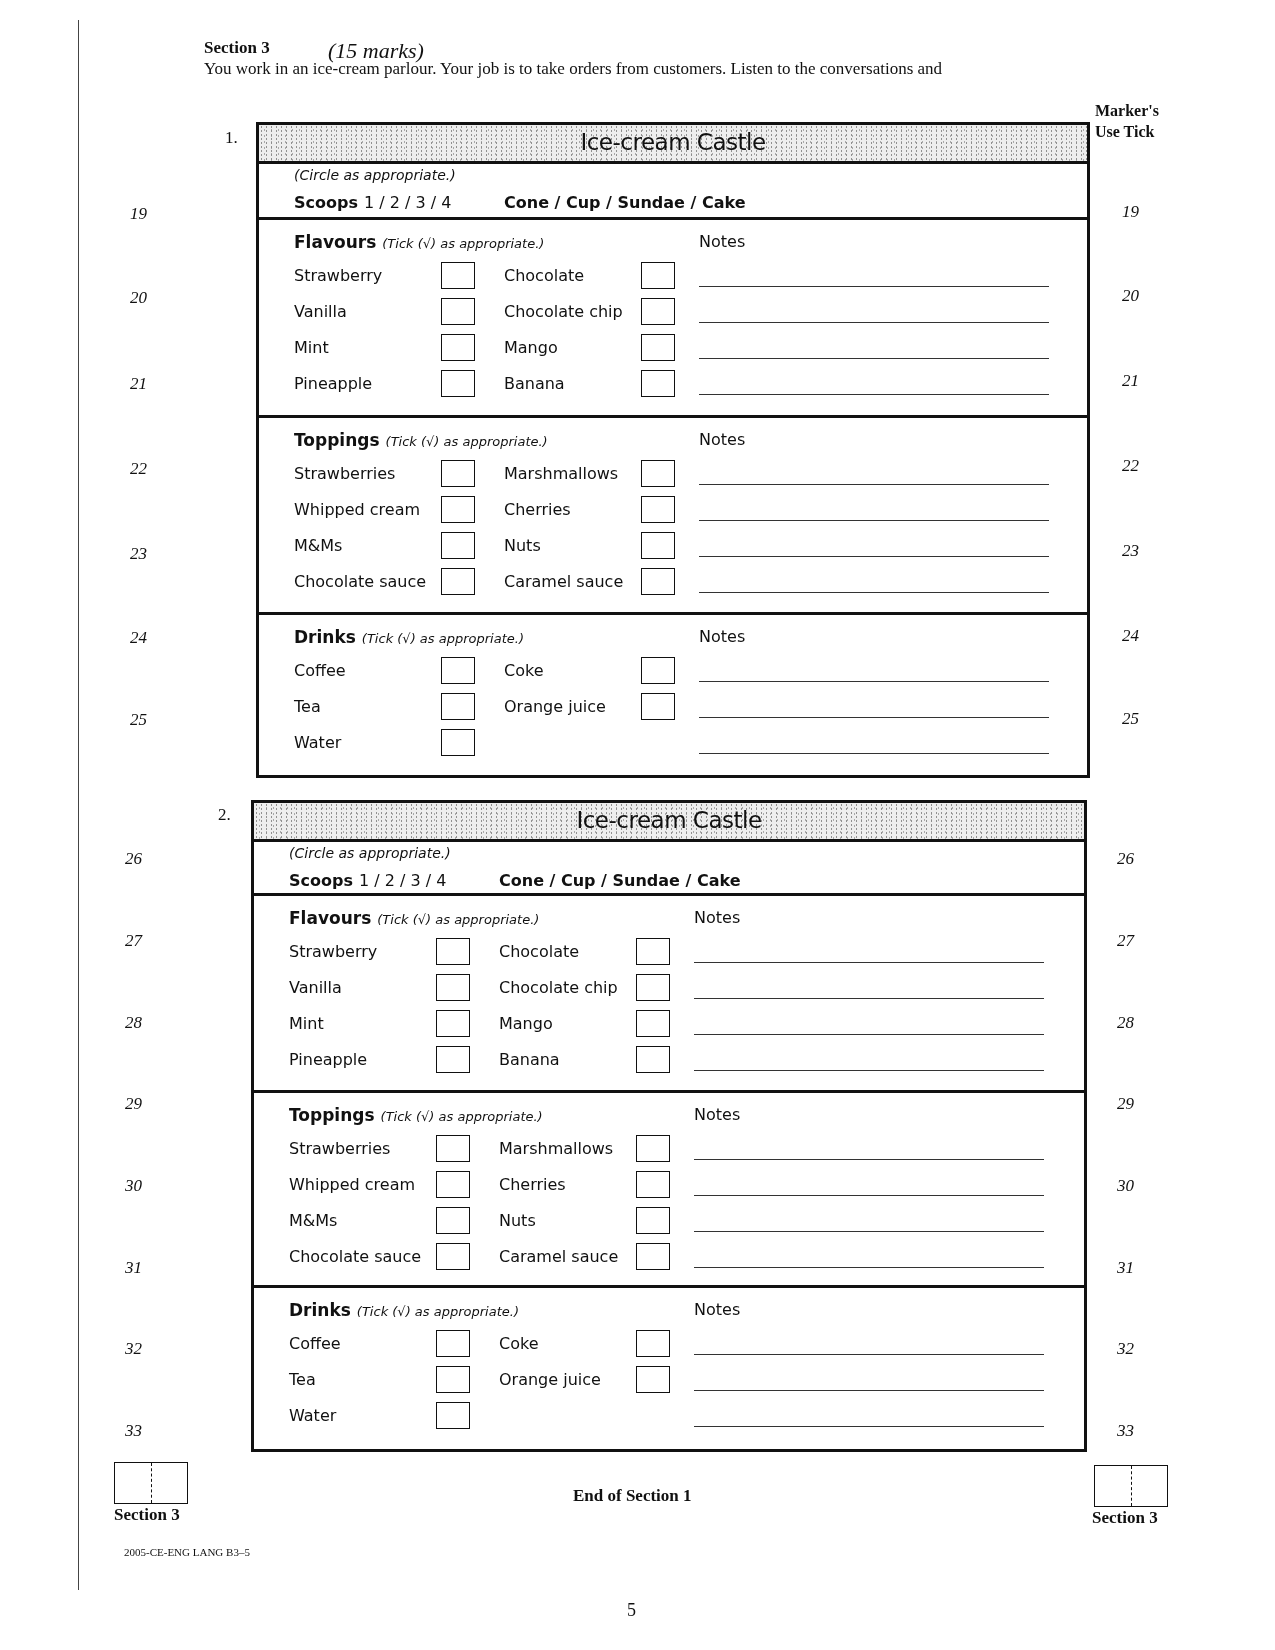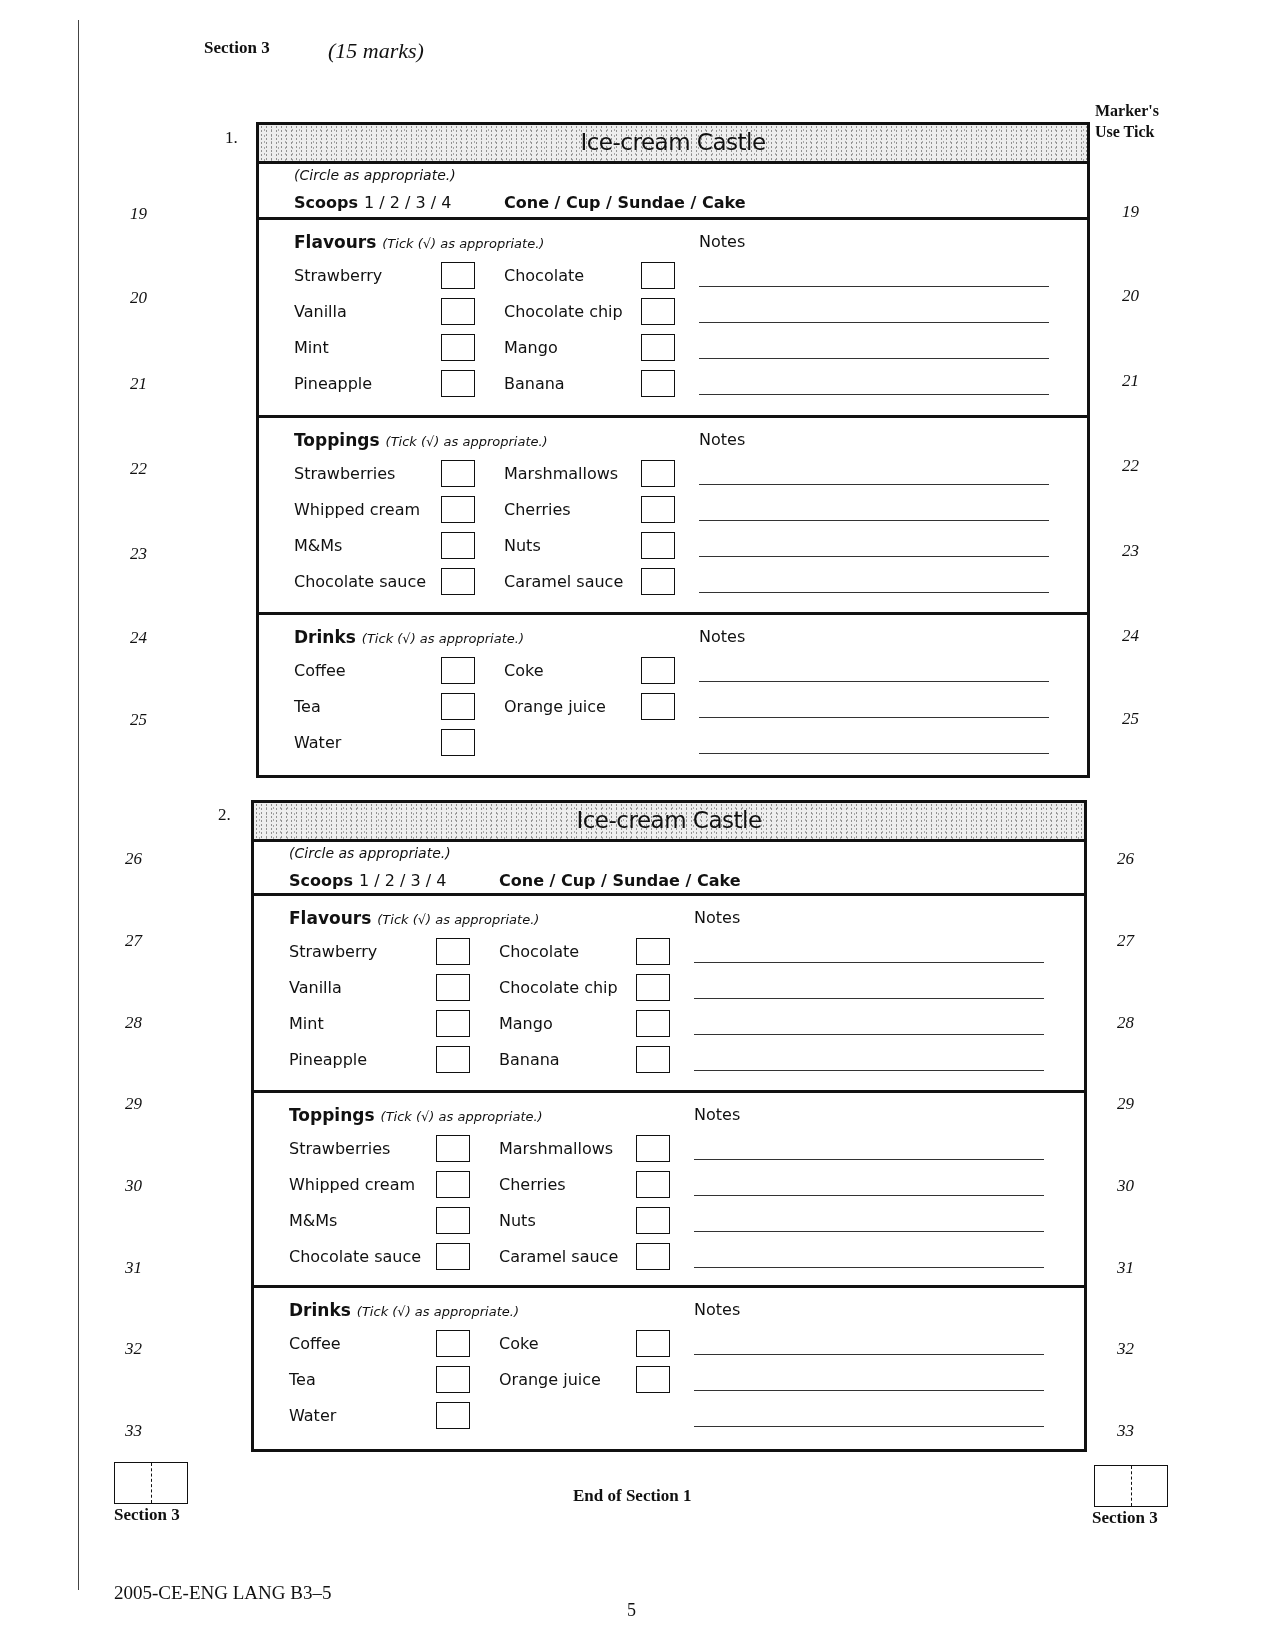--- a/index.html
+++ b/index.html
@@ -36,31 +36,32 @@
   .cat-sub { font-size:13px; font-style:italic; font-weight:normal; margin-left:6px; }
   .notes-label { position:absolute; left:440px; top:12px; font-size:16px; }
   .item-label { position:absolute; font-size:16px; white-space:nowrap; }
   .cbox { position:absolute; width:34px; height:27px; border:1.5px solid #111; box-sizing:border-box; background:#fff; cursor:pointer; }
   .note-line { position:absolute; left:440px; width:350px; height:0; border-top:1px solid #333; }
 
   .score-box { position:absolute; width:74px; height:42px; border:1.5px solid #111; box-sizing:border-box; }
   .score-box .divider { position:absolute; left:36px; top:0; bottom:0; border-left:1px dashed #111; }
   .sec-label { font-size:17px; font-weight:bold; }
   .end-text { left:573px; top:1486px; font-size:17px; font-weight:bold; }
-  .code { left:114px; top:1546px; font-size:19px;margin-top:36px; }
+  .code { left:124px; top:1546px; font-size:11px; }
   .pagenum { left:627px; top:1600px; font-size:18px; }
 </style>
 </head>
 <body>
 
 <div class="margin-line"></div>
 
 <div class="abs sec-head">Section 3</div>
 <div class="abs sec-marks">(15 marks)</div>
 <div class="abs intro">
+  <div>You work in an ice-cream parlour.  Your job is to take orders from customers.  Listen to the conversations and</div>
 </div>
 <div class="abs marker">
   <div>Marker's</div>
   <div>Use Tick</div>
 </div>
 
 <div id="forms-root">
     <div class="abs qnum" style="left: 225px; top: 128px;">1.</div>
     <div class="abs mnum" style="left: 130px; top: 204px;">19</div>
     <div class="abs mnum" style="left: 1122px; top: 202px;">19</div>

